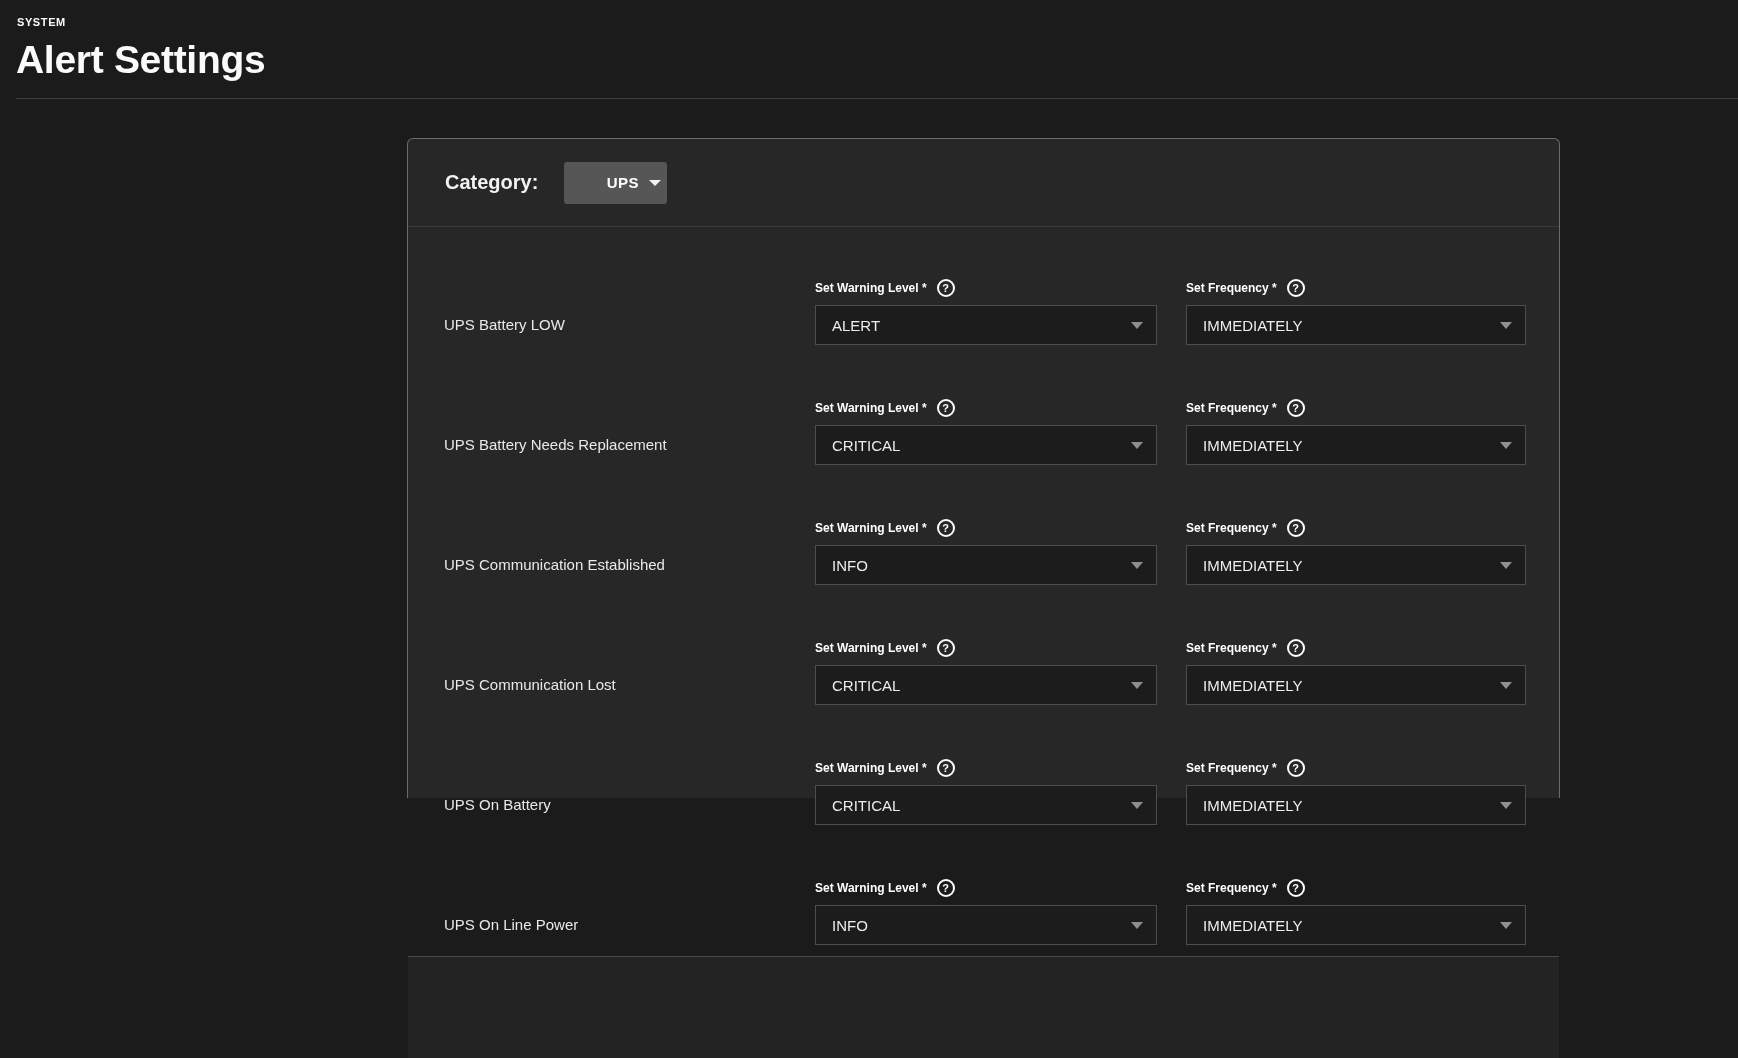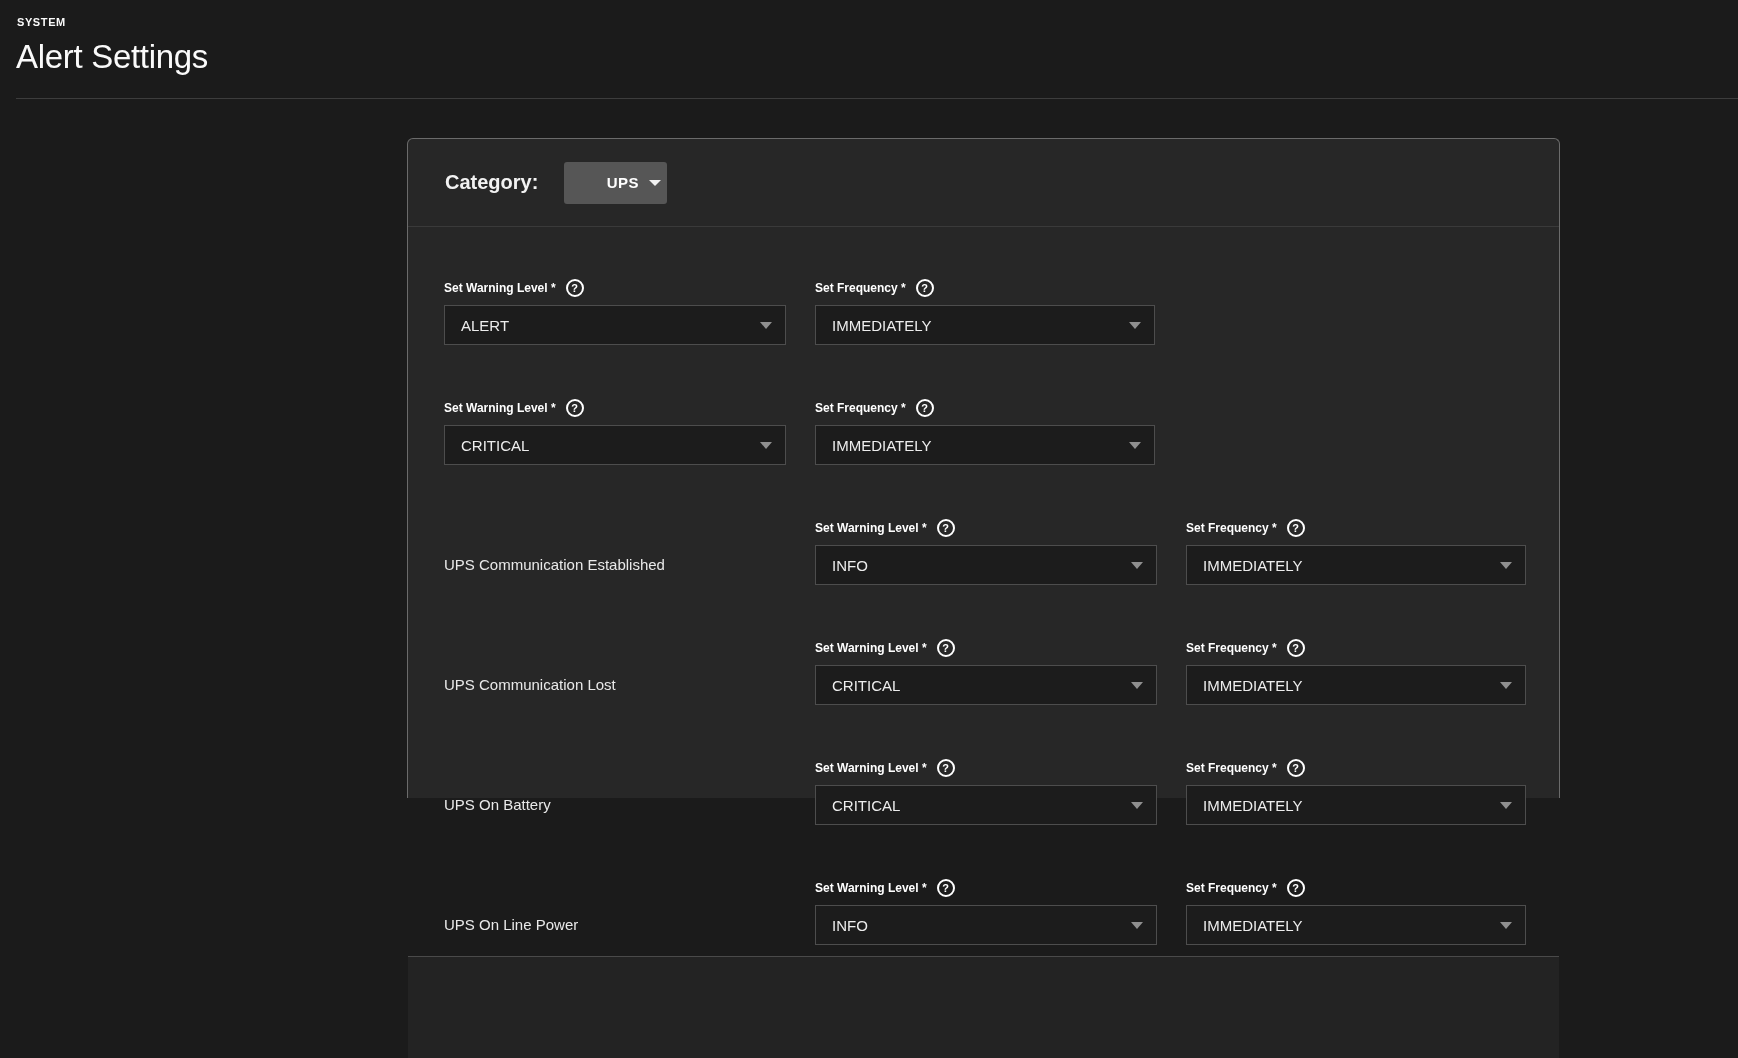--- a/index.html
+++ b/index.html
@@ -15,21 +15,21 @@
 
   
   .page-header { position: absolute; left: 0; top: 0; width: 100%; }
   .kicker {
     position: absolute; left: 17px; top: 16px;
     font-size: 11px; font-weight: bold; letter-spacing: 0.6px;
     color: #fafafa;
   }
   .page-title {
     position: absolute; left: 16px; top: 38px;
-    font-size: 33px; font-weight: normal; letter-spacing: -0.3px;
+    font-size: 39px; font-weight: bold; letter-spacing: -0.3px;
     color: #fafafa;
   }
   .header-divider {
     position: absolute; left: 16px; right: 0; top: 98px;
     height: 1px; background: #3d3d3d;
   }
 
   
   .panel {
     position: absolute; left: 407px; top: 138px;
@@ -141,20 +141,21 @@
     <span class="category-label">Category:</span>
     <div class="category-button">
       <span class="btn-label">UPS</span>
       <span class="caret-white"></span>
     </div>
   </div>
 
   <div class="rows">
 
     <div class="alert-row">
+      <div class="row-name">UPS Battery LOW</div>
       <div class="field warning">
         <div class="field-label-line">
           <span class="field-label">Set Warning Level *</span>
           <span class="help-icon">?</span>
         </div>
         <div class="select-box">
           <span>ALERT</span>
           <span class="select-caret"></span>
         </div>
       </div>
@@ -164,20 +165,21 @@
           <span class="help-icon">?</span>
         </div>
         <div class="select-box">
           <span>IMMEDIATELY</span>
           <span class="select-caret"></span>
         </div>
       </div>
     </div>
 
     <div class="alert-row">
+      <div class="row-name">UPS Battery Needs Replacement</div>
       <div class="field warning">
         <div class="field-label-line">
           <span class="field-label">Set Warning Level *</span>
           <span class="help-icon">?</span>
         </div>
         <div class="select-box">
           <span>CRITICAL</span>
           <span class="select-caret"></span>
         </div>
       </div>

